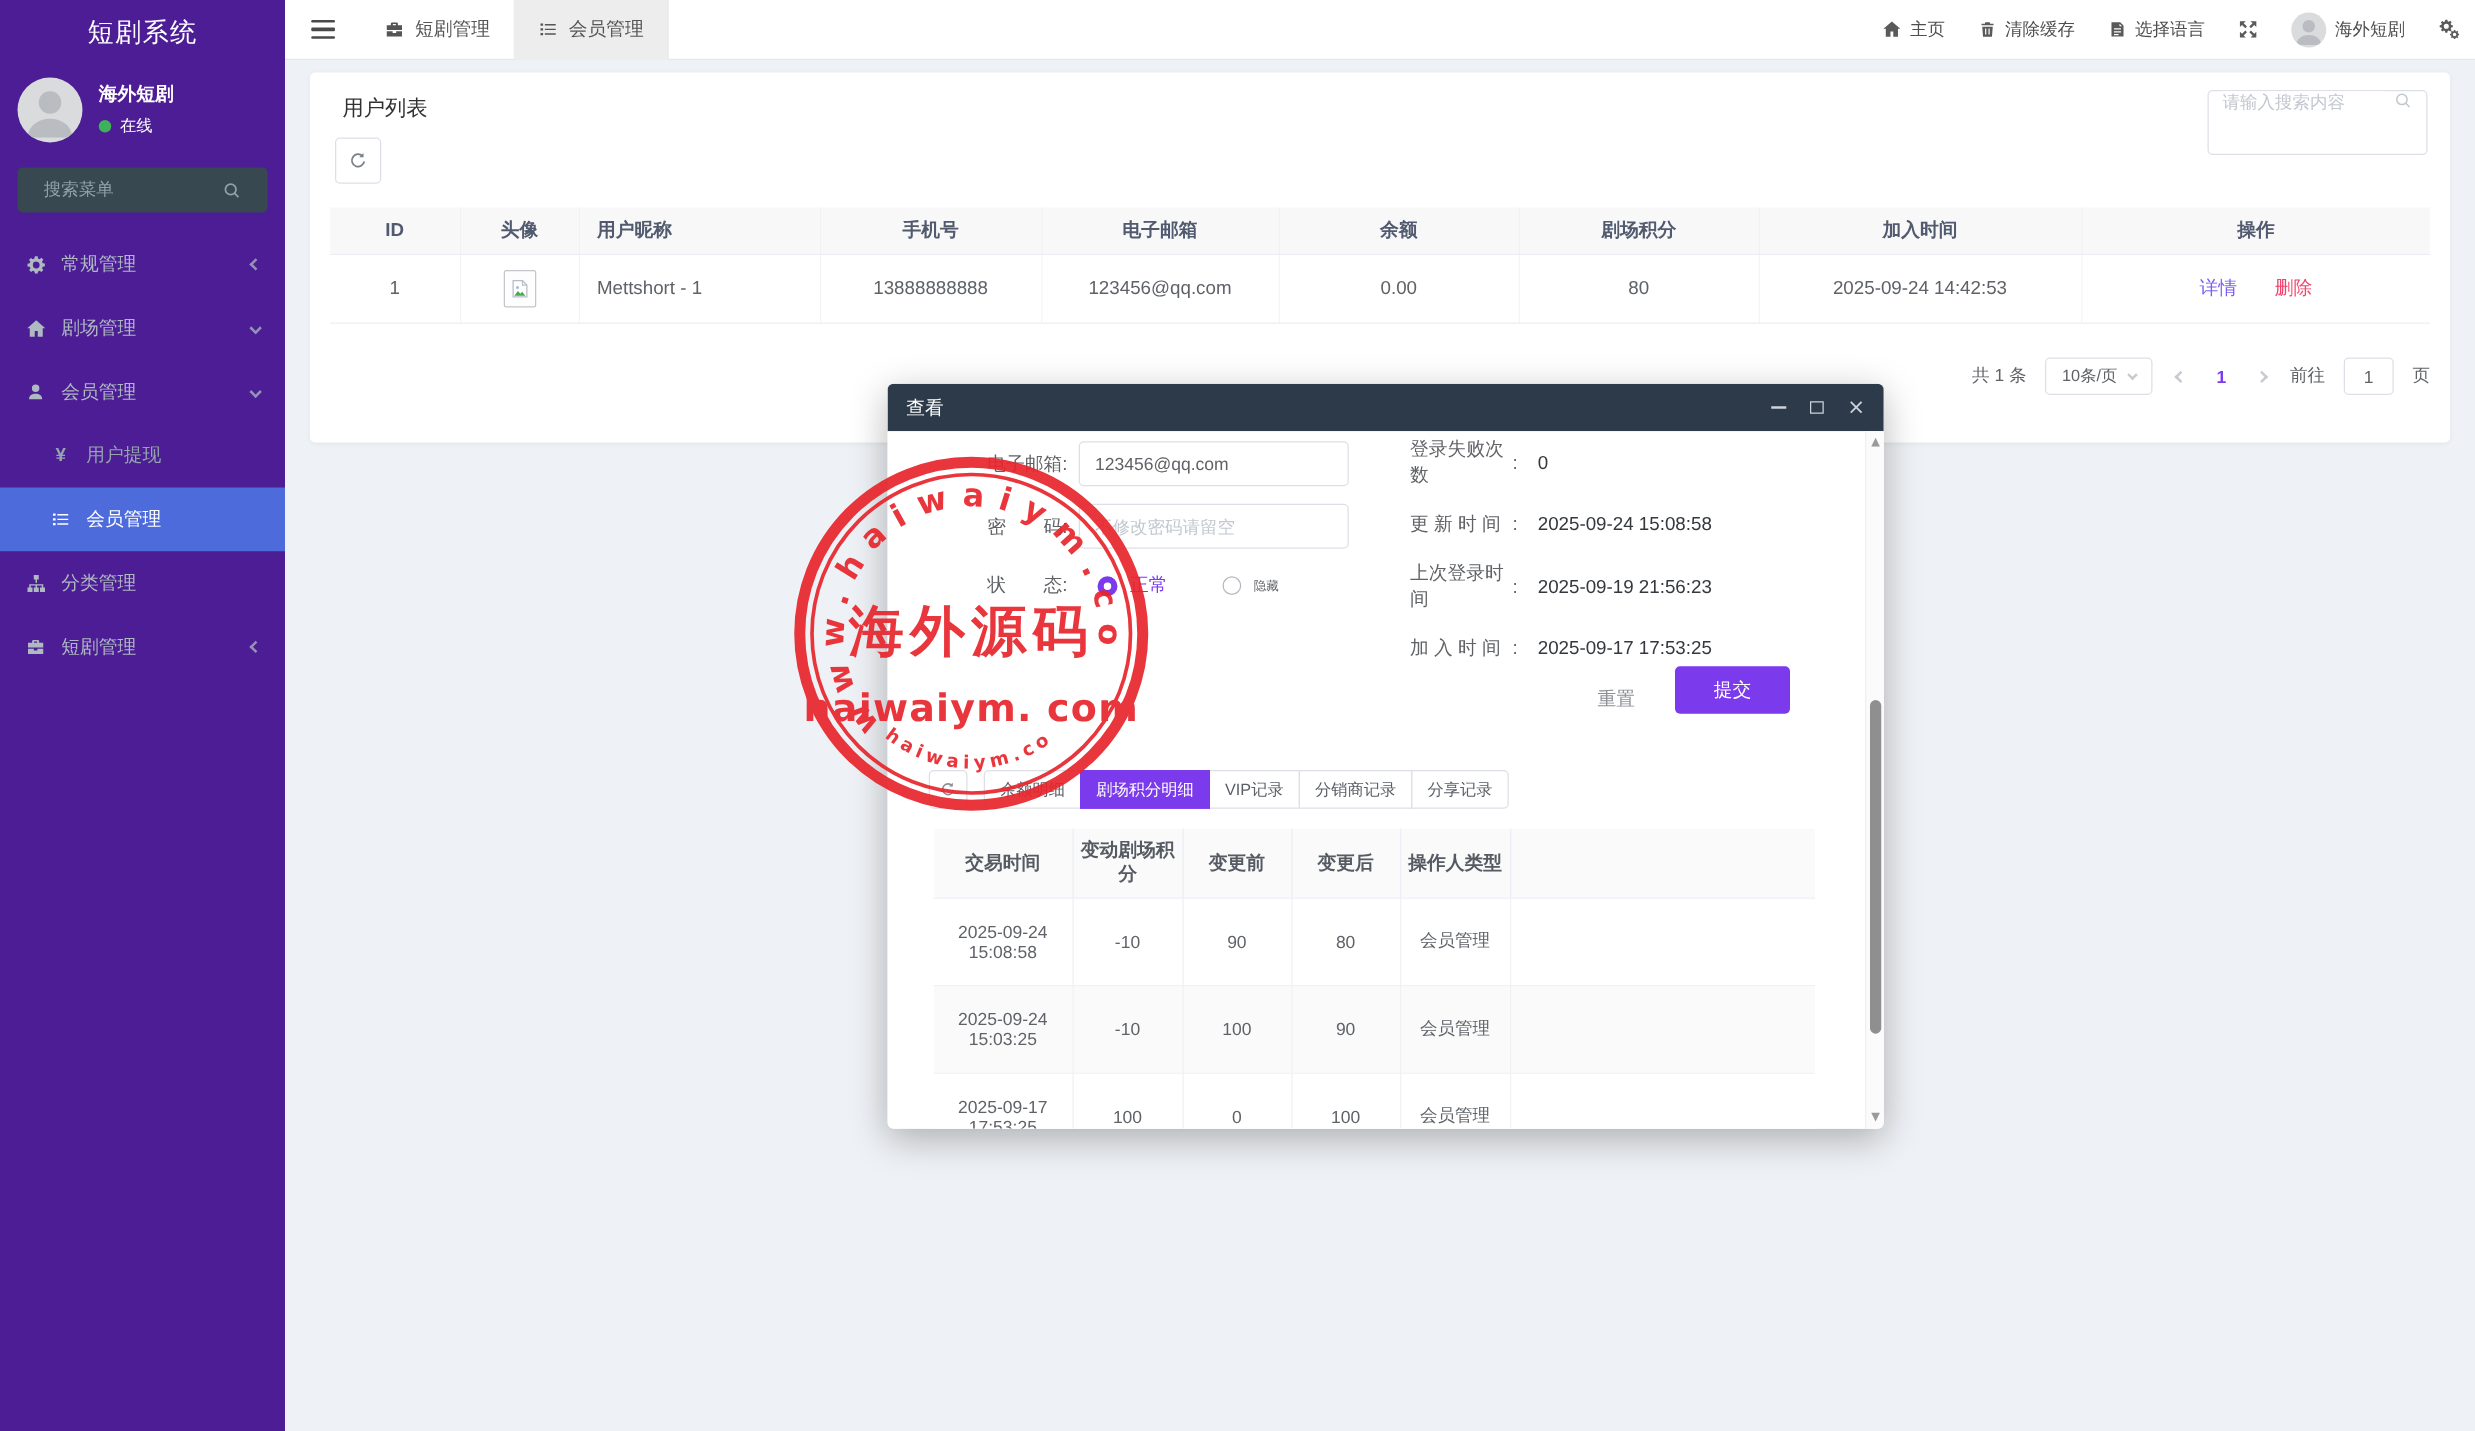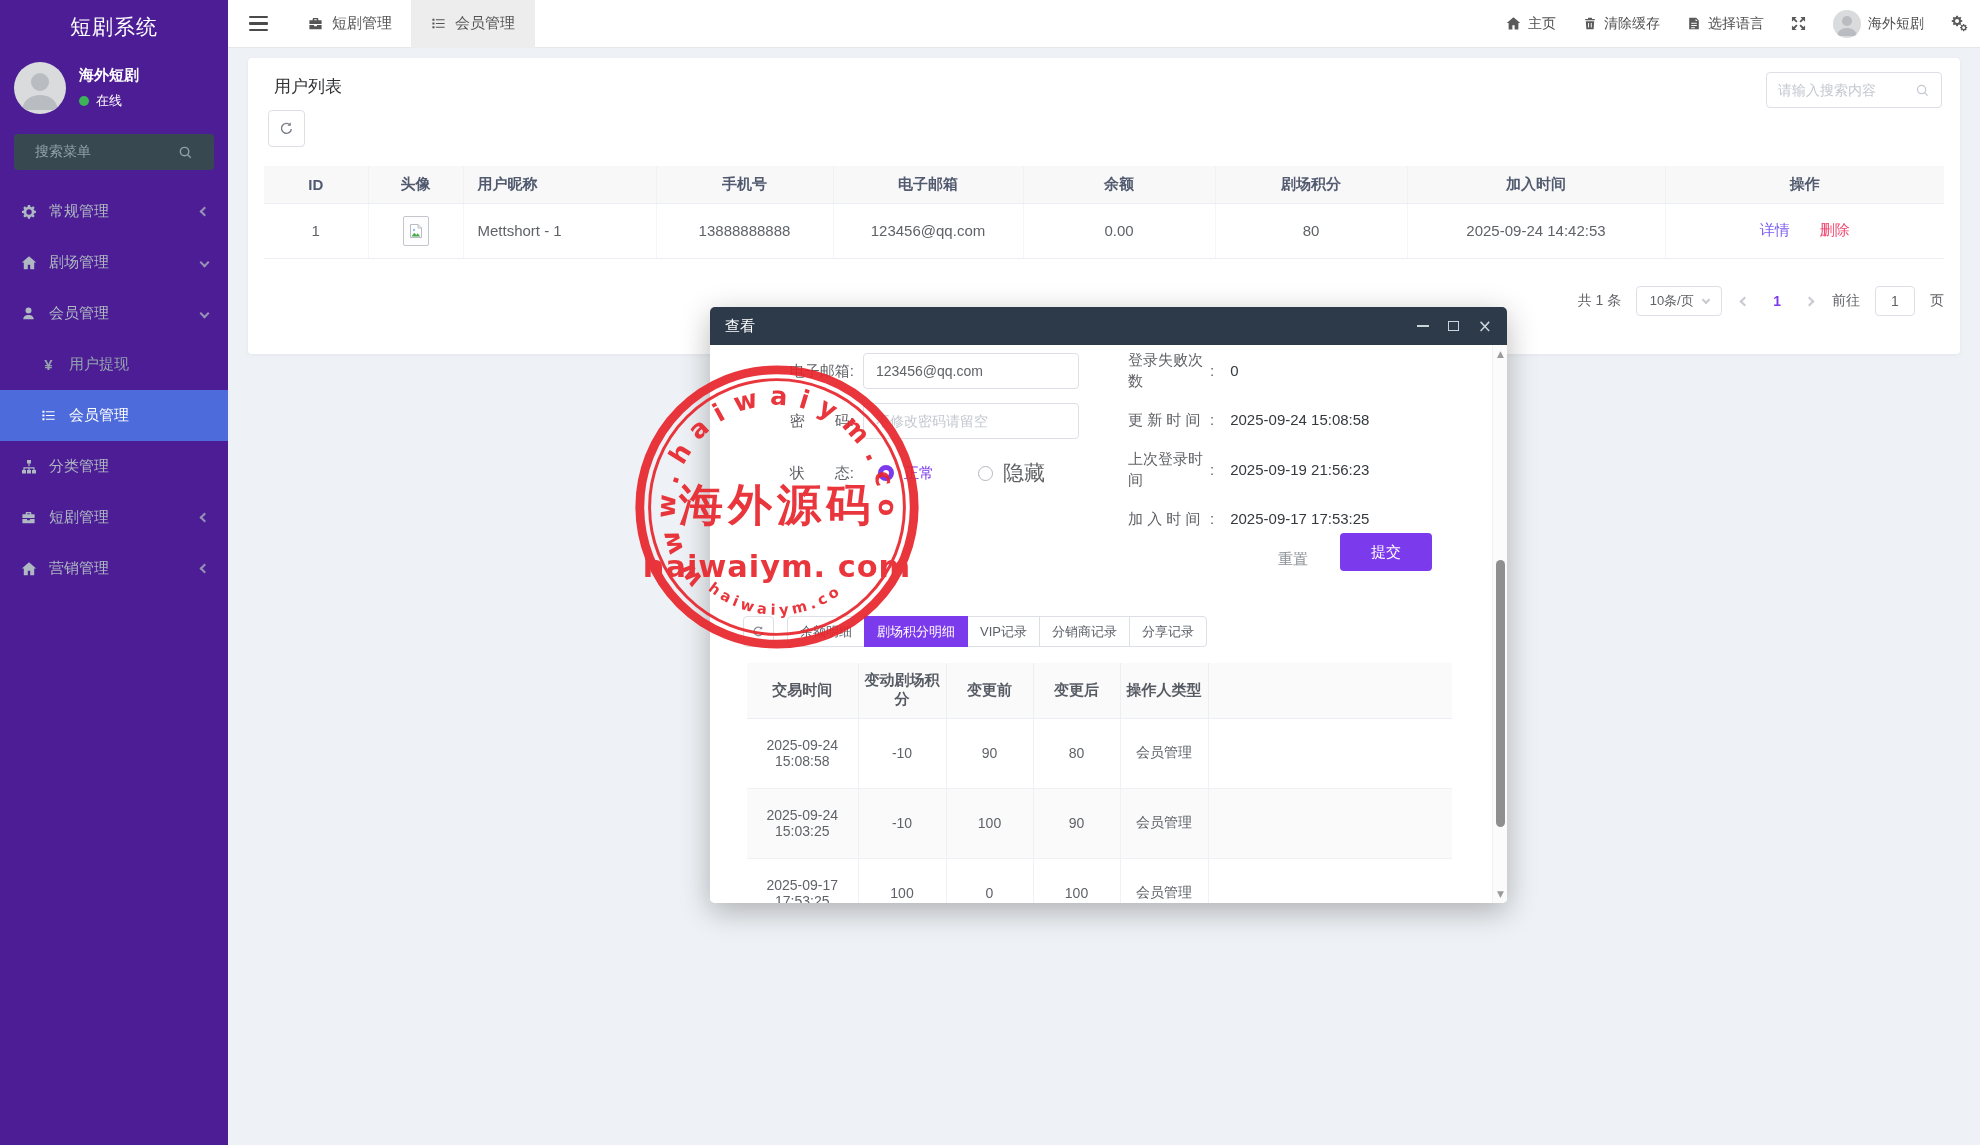--- a/index.html
+++ b/index.html
@@ -39,21 +39,21 @@
   .tb-tab { height:48px; display:flex; align-items:center; gap:9px; padding:0 19px; font-size:15px; color:#555; border-right:1px solid #ececec; cursor:pointer; }
   .tb-tab:first-of-type { border-left:1px solid #ececec; }
   .tb-tab.active { background:#ededed; }
   .tb-right { margin-left:auto; display:flex; align-items:center; gap:27px; padding-right:12px; color:#4f4f4f; font-size:14px; }
   .tb-act { display:flex; align-items:center; gap:7px; cursor:pointer; }
   .tb-avatar { width:28px; height:28px; border-radius:50%; background:#d9dbdd; overflow:hidden; }
 
   
   .card { position:absolute; left:248px; top:58px; width:1712px; height:296px; background:#fff; border-radius:4px; box-shadow:0 1px 4px rgba(0,0,0,.05); z-index:1; }
   .card-title { position:absolute; left:26px; top:17px; font-size:17px; color:#303133; }
-  .card-search { position:absolute; right:18px; top:14px; width:176px; height:36px; border:1px solid #dcdfe6; border-radius:4px; display:flex; align-items:center; justify-content:space-between; padding:0 11px; background:#fff; }
+  .card-search { position:absolute; right:18px; top:14px; width:176px; height:52px; border:1px solid #dcdfe6; border-radius:4px; display:flex; align-items:flex-start; justify-content:space-between; padding:0 11px; background:#fff; }
   .card-search input { border:none; outline:none; width:130px; font-size:14px; color:#606266; font-family:inherit; }
   .card-search input::placeholder { color:#c3c8d0; }
   .refresh-btn { position:absolute; left:20px; top:52px; width:37px; height:37px; border:1px solid #dcdfe6; border-radius:4px; background:#fff; display:flex; align-items:center; justify-content:center; color:#7a7f87; cursor:pointer; }
   .u-table { position:absolute; left:16px; top:108px; width:1680px; border-collapse:collapse; table-layout:fixed; }
   .u-table th { background:#f8f8f9; height:37px; font-size:15px; color:#515a6e; font-weight:bold; border-right:1px solid #f0f1f3; border-bottom:1px solid #ebeef5; text-align:center; }
   .u-table td { height:55px; font-size:15px; color:#5f6368; text-align:center; border-right:1px solid #f4f5f7; border-bottom:1px solid #ebeef5; background:#fff; }
   .u-table th:last-child, .u-table td:last-child { border-right:none; }
   .u-table th.al, .u-table td.al { text-align:left; padding-left:14px; }
   .img-ph { width:26px; height:30px; border:1px solid #c3c6cb; background:#fdfdfd; display:inline-flex; align-items:center; justify-content:center; border-radius:2px; }
   .lnk-detail { color:#7b5cf0; cursor:pointer; margin-right:26px; }
@@ -76,21 +76,21 @@
   .m-body { position:relative; height:558px; background:#fff; overflow:hidden; }
 
   .f-row { position:absolute; display:flex; align-items:center; }
   .f-label { width:88px; text-align:right; font-size:15px; color:#606266; margin-right:9px; flex:none; }
   .f-input { width:216px; height:36px; border:1px solid #dcdfe6; border-radius:4px; padding:0 12px; font-size:14px; color:#606266; outline:none; font-family:inherit; }
   .f-input::placeholder { color:#c3c8d0; }
   .radio-grp { display:flex; align-items:center; gap:10px; }
   .radio-dot.on { width:16px; height:16px; border-radius:50%; border:5px solid #7c3aed; background:#fff; display:inline-block; cursor:pointer; }
   .radio-dot.off { width:15px; height:15px; border-radius:50%; border:1px solid #b3b7bf; background:#fff; display:inline-block; cursor:pointer; }
   .radio-lab.on { color:#7c3aed; font-size:15px; }
-  .radio-lab.off { color:#606266; font-size:21px; }
+  .radio-lab.off { color:#606266; font-size:10px; }
   .gap34 { width:24px; }
 
   .info-col { position:absolute; left:418px; top:4px; width:340px; }
   .info-row { display:flex; align-items:center; margin-bottom:18px; }
   .info-label { width:82px; font-size:15px; color:#606266; line-height:21px; }
   .info-colon { font-size:15px; color:#606266; }
   .info-value { margin-left:16px; font-size:15px; color:#35393e; }
 
   .btn-reset { position:absolute; left:568px; top:205px; font-size:15px; color:#8b9097; cursor:pointer; }
   .btn-submit { position:absolute; left:630px; top:188px; width:92px; height:38px; background:#7c3aed; border:none; border-radius:4px; color:#fff; font-size:15px; cursor:pointer; font-family:inherit; }
@@ -197,29 +197,20 @@
         </span>
       <span>分类管理</span>
     </div>
     <div class="sb-item">
       <span class="ic">
           <svg viewBox="0 0 16 16" width="15" height="15">
             <path fill="currentColor" fill-rule="evenodd" d="M6 2.2h4a1 1 0 0 1 1 1v1.3h3.5v4H1.5v-4H5V3.2a1 1 0 0 1 1-1zm.7 1.2v1.1h2.6V3.4zM1.5 9.6h5V11h3V9.6h5V14h-13z"></path>
           </svg>
         </span>
       <span>短剧管理</span>
-      <span class="chev l mla"></span>
-    </div>
-    <div class="sb-item">
-      <span class="ic">
-          <svg viewBox="0 0 16 16" width="16" height="16">
-            <path fill="currentColor" d="M8 1.2.8 7.5h2v6.8h4V9.8h2.4v4.5h4V7.5h2z"></path>
-          </svg>
-        </span>
-      <span>营销管理</span>
       <span class="chev l mla"></span>
     </div>
   </div>
 </div>
 
 <div class="topbar">
   <div class="burger">
       <span></span>
       <span></span>
       <span></span>

